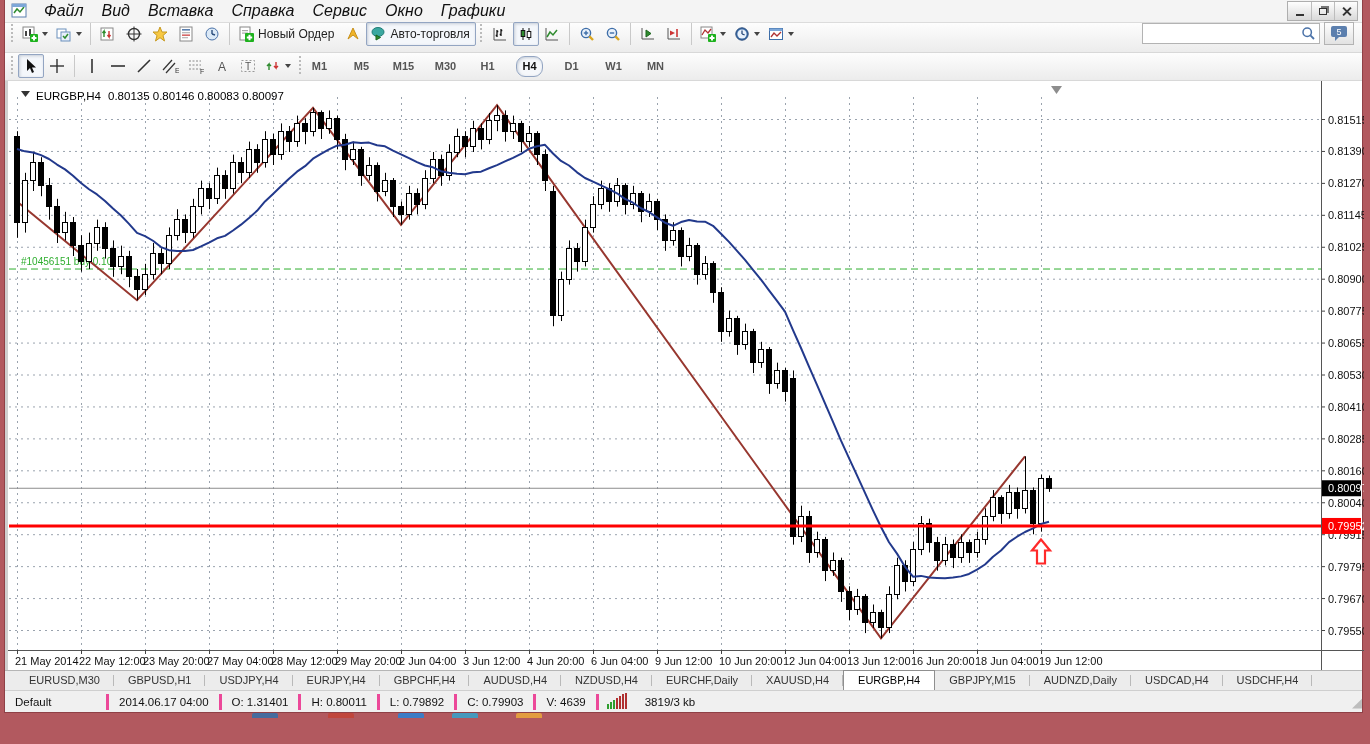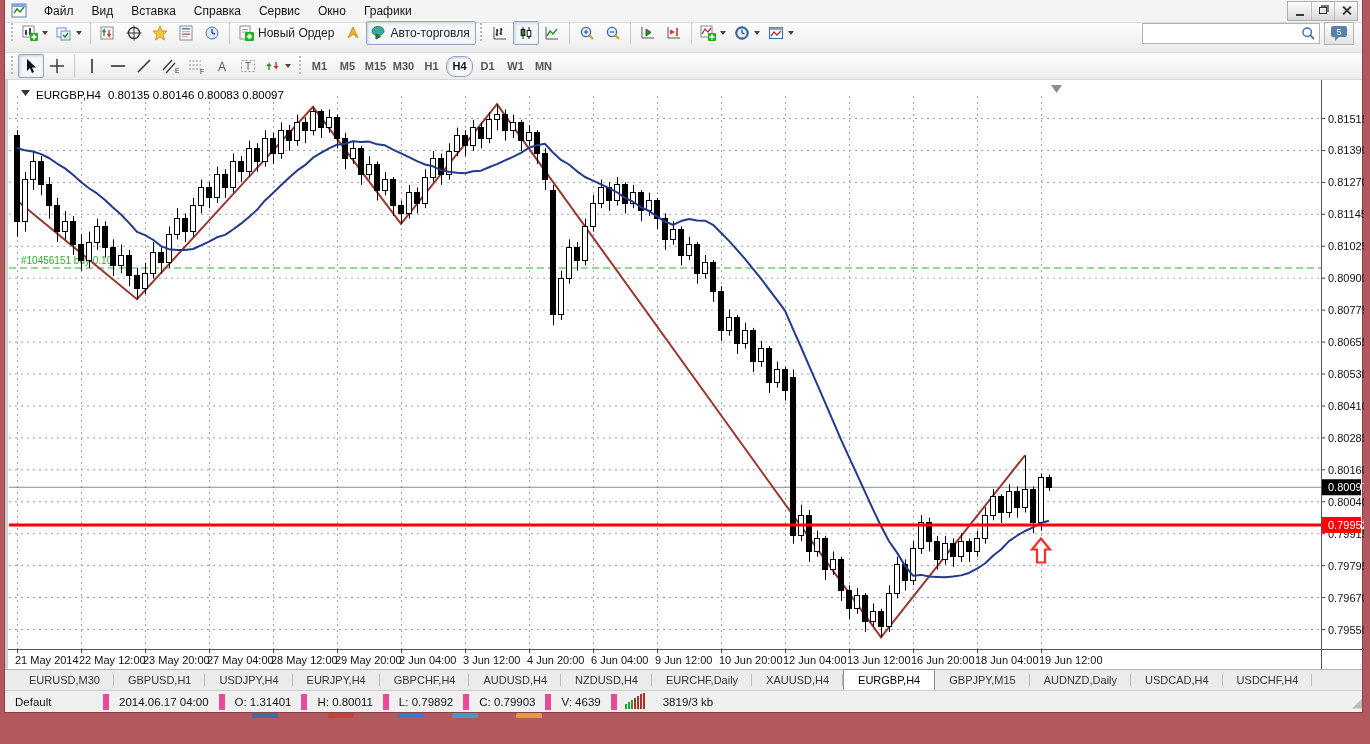--- a/index.html
+++ b/index.html
@@ -30,21 +30,21 @@
 
   
   .body-col { margin:0 7px 0 4px; background:#f0f0f0; height:713px;
     display:flex; flex-direction:column; border:1px solid #8f4046; border-top:none; }
 
   
   .menubar { height:23px; background:#f4f4f4; border-bottom:1px solid #dcdcdc;
     display:flex; align-items:center; padding:0 4px; }
   .doc-icon { width:18px; height:16px; margin:0 6px 0 2px; display:inline-block; }
   .menus { display:flex; }
-  .menu-item { font-size:12px; color:#111; padding:3px 9px; cursor:default; }
+  .menu-item { font-size:16px; color:#111; padding:3px 9px; cursor:default;font-style:italic; }
   .mdi-controls { margin-left:auto; display:flex; border:1px solid #aeaeae; }
   .mdi-btn { width:23px; height:18px; background:linear-gradient(#fefefe,#d9d9d9);
     border:none; border-left:1px solid #bdbdbd; display:flex; align-items:center;
     justify-content:center; cursor:pointer; }
   .mdi-btn:first-child { border-left:none; }
   .g-mmin { width:8px; height:2px; background:#333; margin-top:8px; }
   .g-mrest { width:8px; height:7px; border:1px solid #333; box-shadow:2px -2px 0 -0px #777; }
   .g-mclose { position:relative; width:9px; height:9px; }
   .g-mclose::before,.g-mclose::after { content:""; position:absolute; left:4px; top:-1px;
     width:2px; height:11px; background:#333; }
@@ -94,21 +94,21 @@
     display:flex; align-items:stretch; padding-left:10px; font-size:11px; }
   .tab { display:flex; align-items:center; padding:0 14px; color:#333; cursor:pointer;
     position:relative; }
   .tab .tsep { position:absolute; right:0; top:4px; bottom:4px; width:1px; background:#b9b9b9; }
   .tab.active { background:#fff; border:1px solid #8f8f8f; border-bottom:none; margin-top:-1px;
     color:#000; z-index:1; }
 
   
   .statusbar { height:22px; background:#f0f0f0; border-top:1px solid #cfcfcf;
     display:flex; align-items:center; font-size:11.5px; color:#111; }
-  .seg { padding:0 10px; border-right:6px solid #ec4899; height:16px; display:flex;
+  .seg { padding:0 10px; border-right:3px solid #ec4899; height:16px; display:flex;
     align-items:center; white-space:nowrap; }
   .seg.help { flex:1; border-right:1px solid #bfbfbf; }
   .seg.last { border-right:none; }
   .conn { display:flex; align-items:flex-end; gap:1px; height:14px; padding:0 8px; }
   .conn i { width:2px; display:block; }
   .grip-corner { width:16px; height:16px; margin-left:auto; color:#bdbdbd; font-size:13px;
     display:flex; align-items:flex-end; justify-content:flex-end; cursor:nwse-resize; }
 
   
   .bottom-frame { height:5px; position:relative; }
@@ -390,21 +390,21 @@
           </svg>
       </button>
       <button class="tbtn">
         <svg width="16" height="16">
             <path d="M4 12 L4 6 L2 8 M4 6 L6 8" stroke="#2e8b2e" fill="none" stroke-width="1.4"></path>
             <path d="M11 4 L11 10 L9 8 M11 10 L13 8" stroke="#cc3333" fill="none" stroke-width="1.4"></path>
           </svg>
         <span class="caret"></span>
       </button>
       <span class="grip"></span>
-      <div class="tf-group" style="display:flex;gap:1px;">
+      <div class="tf-group" style="display:flex;gap:15px;">
           <button class="tf-btn">M1</button>
           <button class="tf-btn">M5</button>
           <button class="tf-btn">M15</button>
           <button class="tf-btn">M30</button>
           <button class="tf-btn">H1</button>
           <button class="tf-btn active">H4</button>
           <button class="tf-btn">D1</button>
           <button class="tf-btn">W1</button>
           <button class="tf-btn">MN</button>
         </div>

